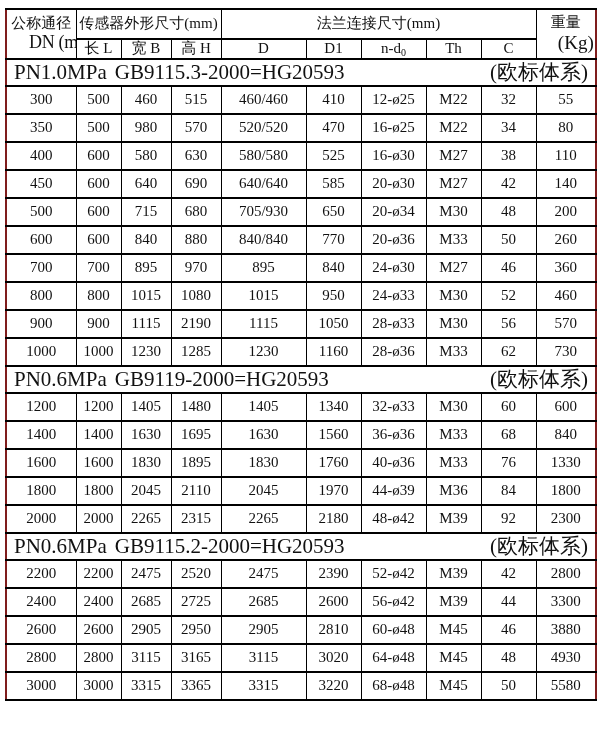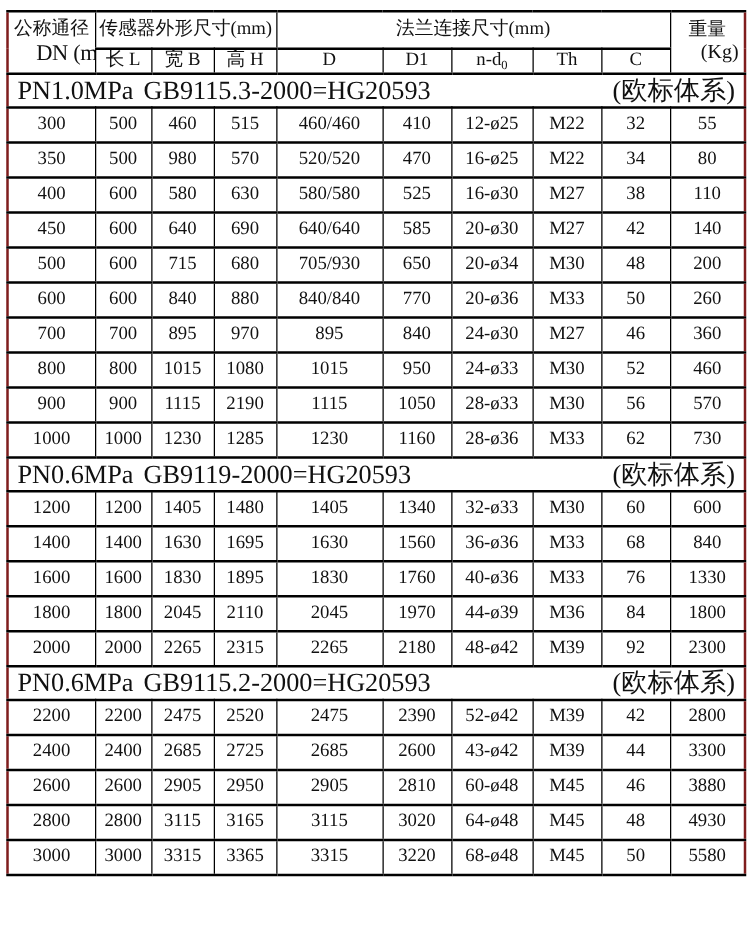--- a/index.html
+++ b/index.html
@@ -36,21 +36,21 @@
     font-size: 15px;
     line-height: 1.15;
     overflow: hidden;
     white-space: nowrap;
   }
   .spec-table thead th.group-head { height: 30px; }
   .spec-table thead tr.sub-head th { height: 20px; }
   .spec-table td.data-cell { height: 28px; }
   .spec-table td.section-cell { height: 27px; }
   .dn-head .line2 { font-size: 18px; letter-spacing: -0.3px; padding-left: 22px; }
-  .weight-head .line2 { font-size: 16px; margin-left: 20px; }
+  .weight-head .line2 { font-size: 19px; margin-left: 20px; }
   .section-inner {
     display: flex;
     align-items: center;
     padding: 0 7px;
     font-size: 21px;
   }
   .section-inner .standard { margin-left: 8px; }
   .section-inner .note { margin-left: auto; }
   sub.nd-sub {
     font-size: 10px;
@@ -319,21 +319,21 @@
           <td class="data-cell">42</td>
           <td class="data-cell">2800</td>
         </tr>
         <tr>
           <td class="data-cell">2400</td>
           <td class="data-cell">2400</td>
           <td class="data-cell">2685</td>
           <td class="data-cell">2725</td>
           <td class="data-cell">2685</td>
           <td class="data-cell">2600</td>
-          <td class="data-cell">43-ø42</td>
+          <td class="data-cell">56-ø42</td>
           <td class="data-cell">M39</td>
           <td class="data-cell">44</td>
           <td class="data-cell">3300</td>
         </tr>
         <tr>
           <td class="data-cell">2600</td>
           <td class="data-cell">2600</td>
           <td class="data-cell">2905</td>
           <td class="data-cell">2950</td>
           <td class="data-cell">2905</td>

